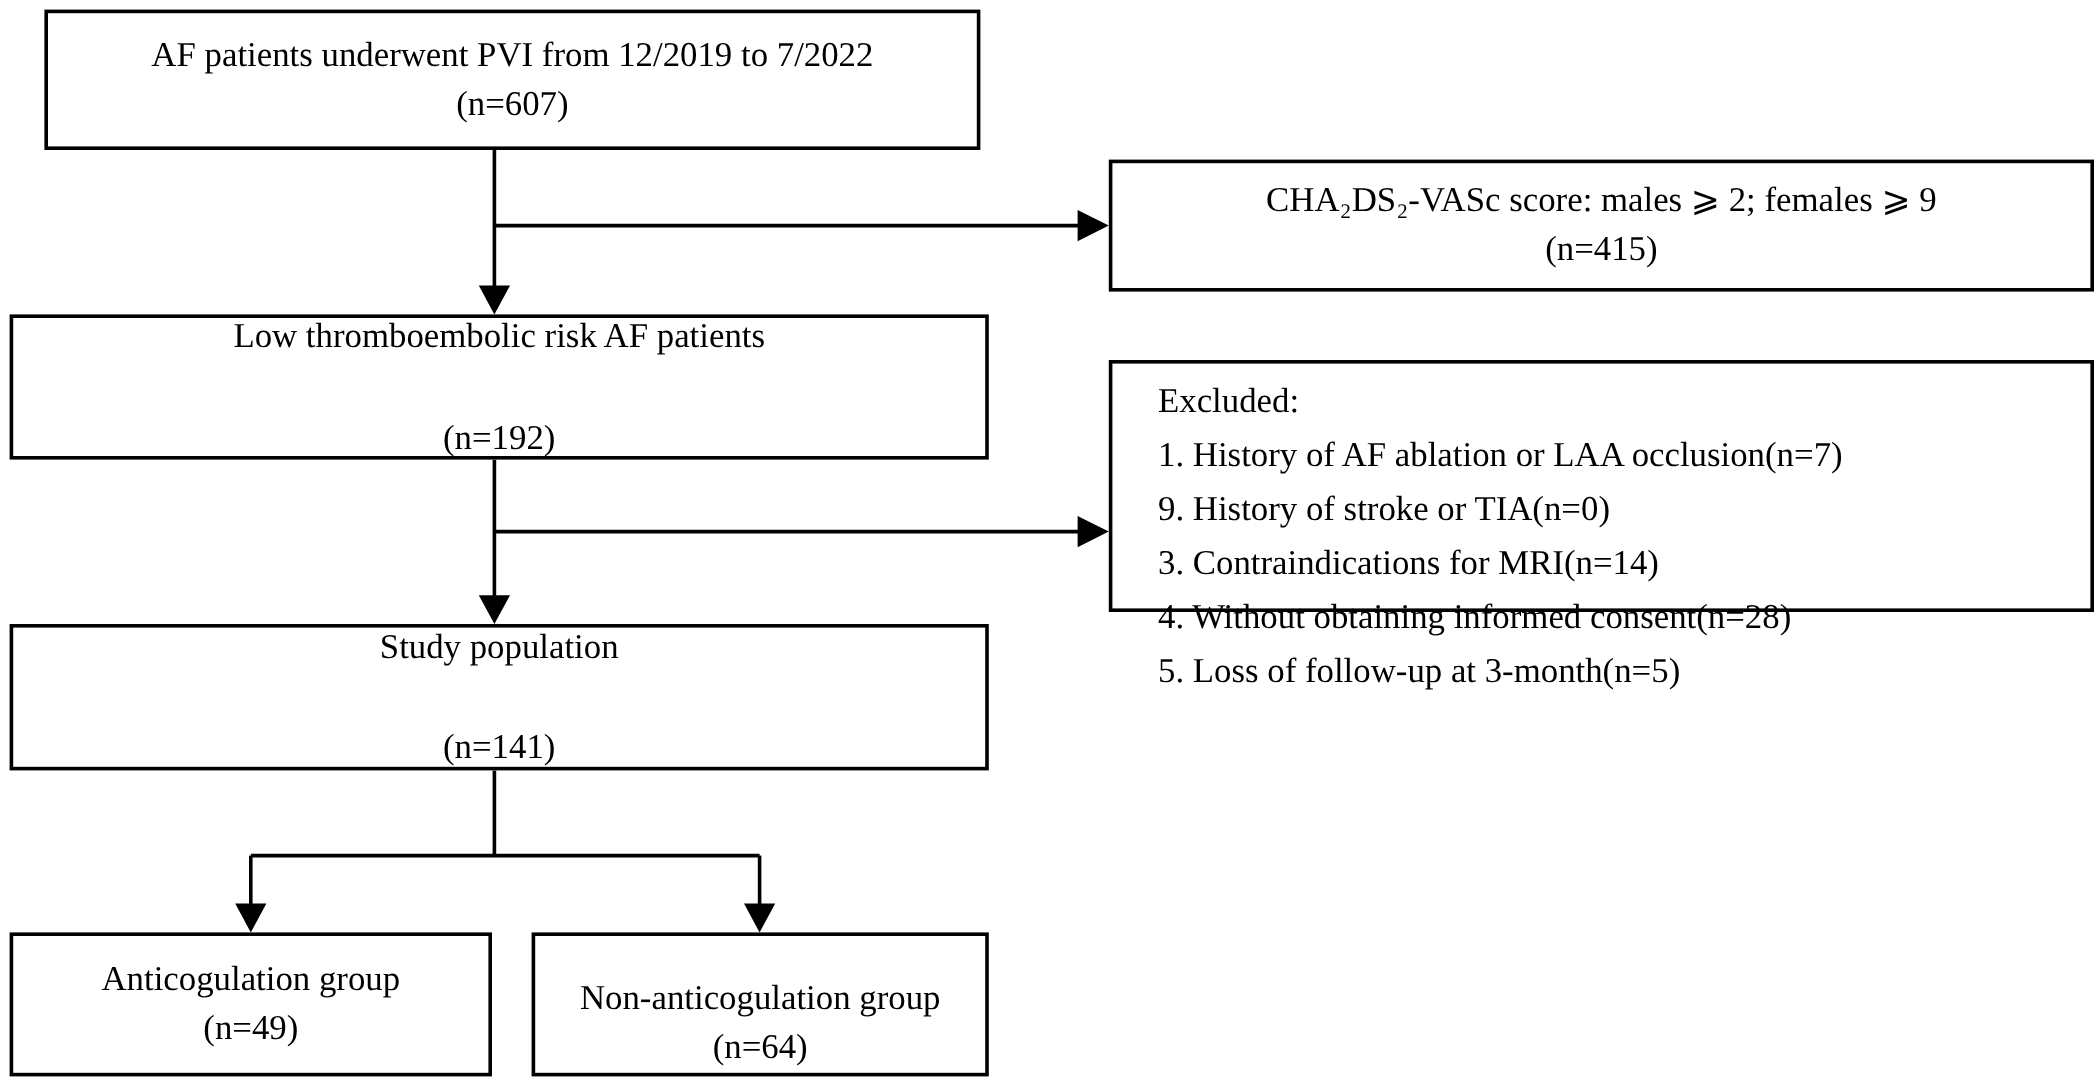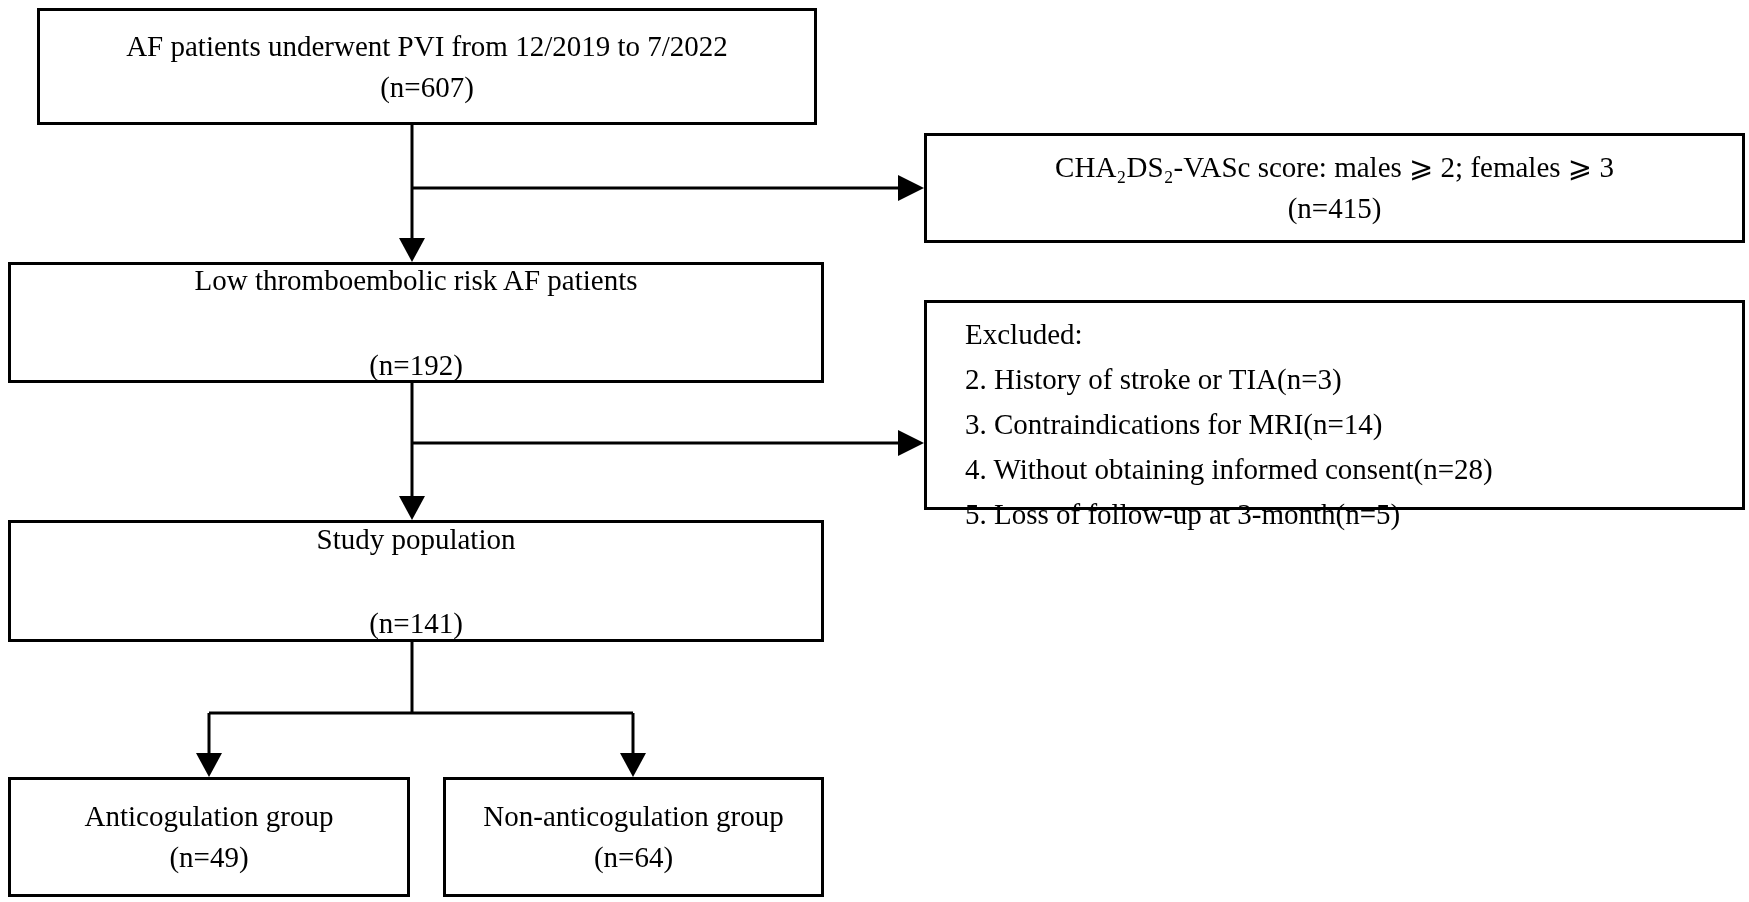--- a/index.html
+++ b/index.html
@@ -32,21 +32,21 @@
   .node-excluded {
     left:924px; top:300px; width:821px; height:210px;
     justify-content:flex-start;
     align-items:flex-start;
     text-align:left;
     padding:9px 10px 0 38px;
     line-height:45px;
   }
   .node-study    {left:8px;   top:520px; width:816px; height:122px;gap:43px;}
   .node-anti     {left:8px;   top:777px; width:402px; height:120px;}
-  .node-nonanti  {left:443px; top:777px; width:381px; height:120px;}
+  .node-nonanti  {left:443px; top:777px; width:381px; height:120px;justify-content:flex-end;}
 </style>
 </head>
 <body>
 
 <div class="canvas">
 
   <svg class="connectors" viewBox="0 0 1749 902" xmlns="http://www.w3.org/2000/svg">
     <g stroke="#000000" stroke-width="3" fill="none">
 
       <line x1="412" y1="125" x2="412" y2="240"></line>
@@ -73,32 +73,33 @@
       <polygon points="620,753 646,753 633,777"></polygon>
     </g>
   </svg>
 
   <div class="node node-top">
     <div class="line">AF patients underwent PVI from 12/2019 to 7/2022</div>
     <div class="line">(n=607)</div>
   </div>
 
   <div class="node node-cha">
-    <div class="line">CHA₂DS₂-VASc score: males ⩾ 2; females ⩾ 3</div>
+    <div class="line">CHA₂DS₂-VASc score: males ⩾ 2; females ⩾ 9</div>
     <div class="line">(n=415)</div>
   </div>
 
   <div class="node node-lowrisk">
     <div class="line">Low thromboembolic risk AF patients</div>
     <div class="line">(n=192)</div>
   </div>
 
   <div class="node node-excluded">
     <div class="line">Excluded:</div>
-    <div class="line">2. History of stroke or TIA(n=3)</div>
+    <div class="line">1. History of AF ablation or LAA occlusion(n=7)</div>
+    <div class="line">9. History of stroke or TIA(n=0)</div>
     <div class="line">3. Contraindications for MRI(n=14)</div>
     <div class="line">4. Without obtaining informed consent(n=28)</div>
     <div class="line">5. Loss of follow-up at 3-month(n=5)</div>
   </div>
 
   <div class="node node-study">
     <div class="line">Study population</div>
     <div class="line">(n=141)</div>
   </div>
 

